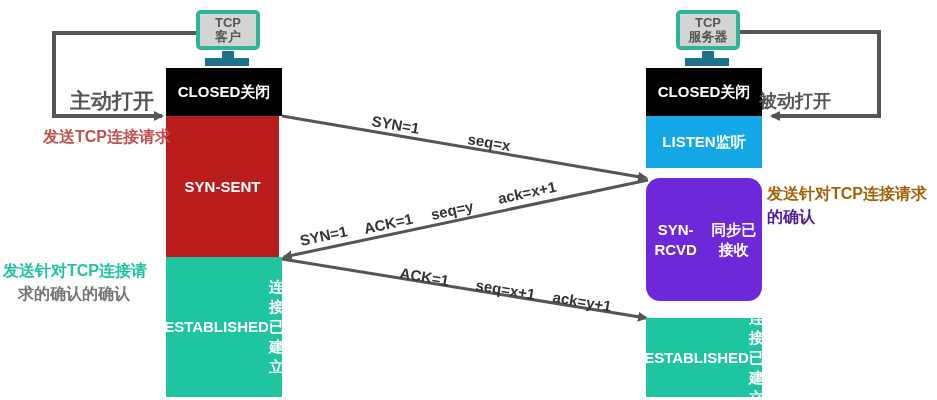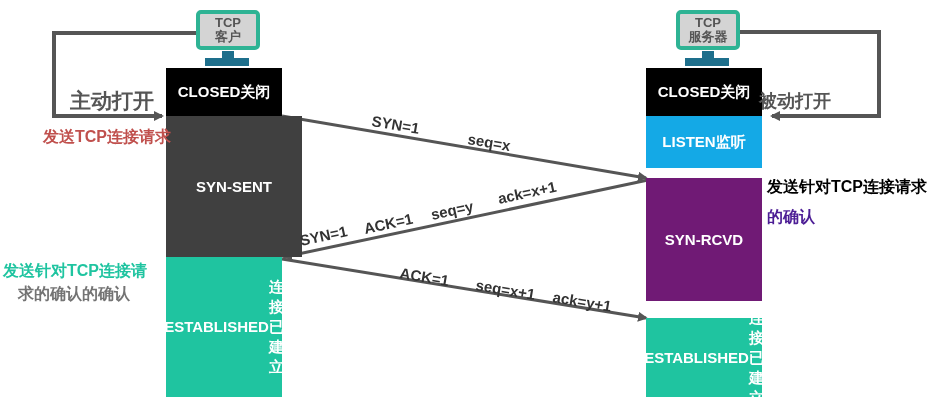--- a/index.html
+++ b/index.html
@@ -44,51 +44,52 @@
   <span>TCP</span>
   <span>服务器</span>
 </div>
 <div class="stand-neck" style="left:702px;top:51px;"></div>
 <div class="stand-base" style="left:685px;top:58px;"></div>
 
 <div class="state" style="left:166px;top:68px;width:116px;height:48px;background:#000;">
   <span>CLOSED</span>
   <span>关闭</span>
 </div>
-<div class="state" style="left:166px;top:116px;width:136px;height:141px;background:#404040;">
+<div class="state" style="left:166px;top:116px;width:113px;height:141px;background:#b91c1c;">
   <span>SYN-SENT</span>
 </div>
 <div class="state" style="left:166px;top:257px;width:116px;height:140px;background:#1fc4a0;">
   <span>ESTABLISHED</span>
   <span>连接已建立</span>
 </div>
 
 <div class="state" style="left:646px;top:68px;width:116px;height:48px;background:#000;">
   <span>CLOSED</span>
   <span>关闭</span>
 </div>
 <div class="state" style="left:646px;top:116px;width:116px;height:52px;background:#14a9e6;">
   <span>LISTEN</span>
   <span>监听</span>
 </div>
-<div class="state" style="left:646px;top:178px;width:116px;height:123px;background:#701a75;">
+<div class="state" style="left:646px;top:178px;width:116px;height:123px;background:#6d28d9;border-radius:14px;">
   <span>SYN-RCVD</span>
+  <span>同步已接收</span>
 </div>
 <div class="state" style="left:646px;top:318px;width:116px;height:79px;background:#1fc4a0;">
   <span>ESTABLISHED</span>
   <span>连接已建立</span>
 </div>
 
 <div class="lbl" style="left:70px;top:90px;color:#555;font-size:21px;">主动打开</div>
 <div class="lbl" style="left:759px;top:90px;color:#555;font-size:18px;">被动打开</div>
 
 <div class="lbl" style="left:3px;top:126px;color:#c0504d;margin-left:40px;">发送TCP连接请求</div>
 <div class="lbl" style="left:3px;top:260px;color:#1fc4a0;text-align:center;">发送针对TCP连接请</div>
 <div class="lbl" style="left:18px;top:283px;color:#737373;">求的确认的确认</div>
-<div class="lbl" style="left:767px;top:176px;color:#000000;text-align:right;">发送针对TCP连接请求</div>
+<div class="lbl" style="left:767px;top:183px;color:#a16207;text-align:right;">发送针对TCP连接请求</div>
 <div class="lbl" style="left:767px;top:206px;color:#4c1d95;">的确认</div>
 
 <div class="msg" style="left:372px;top:112px;transform:rotate(9.5deg);">SYN=1</div>
 <div class="msg" style="left:468px;top:130px;transform:rotate(9.5deg);">seq=x</div>
 
 <div class="msg" style="left:300px;top:232px;transform:rotate(-12deg);">SYN=1</div>
 <div class="msg" style="left:364px;top:220px;transform:rotate(-12deg);">ACK=1</div>
 <div class="msg" style="left:431px;top:206px;transform:rotate(-12deg);">seq=y</div>
 <div class="msg" style="left:498px;top:190px;transform:rotate(-12deg);">ack=x+1</div>
 

